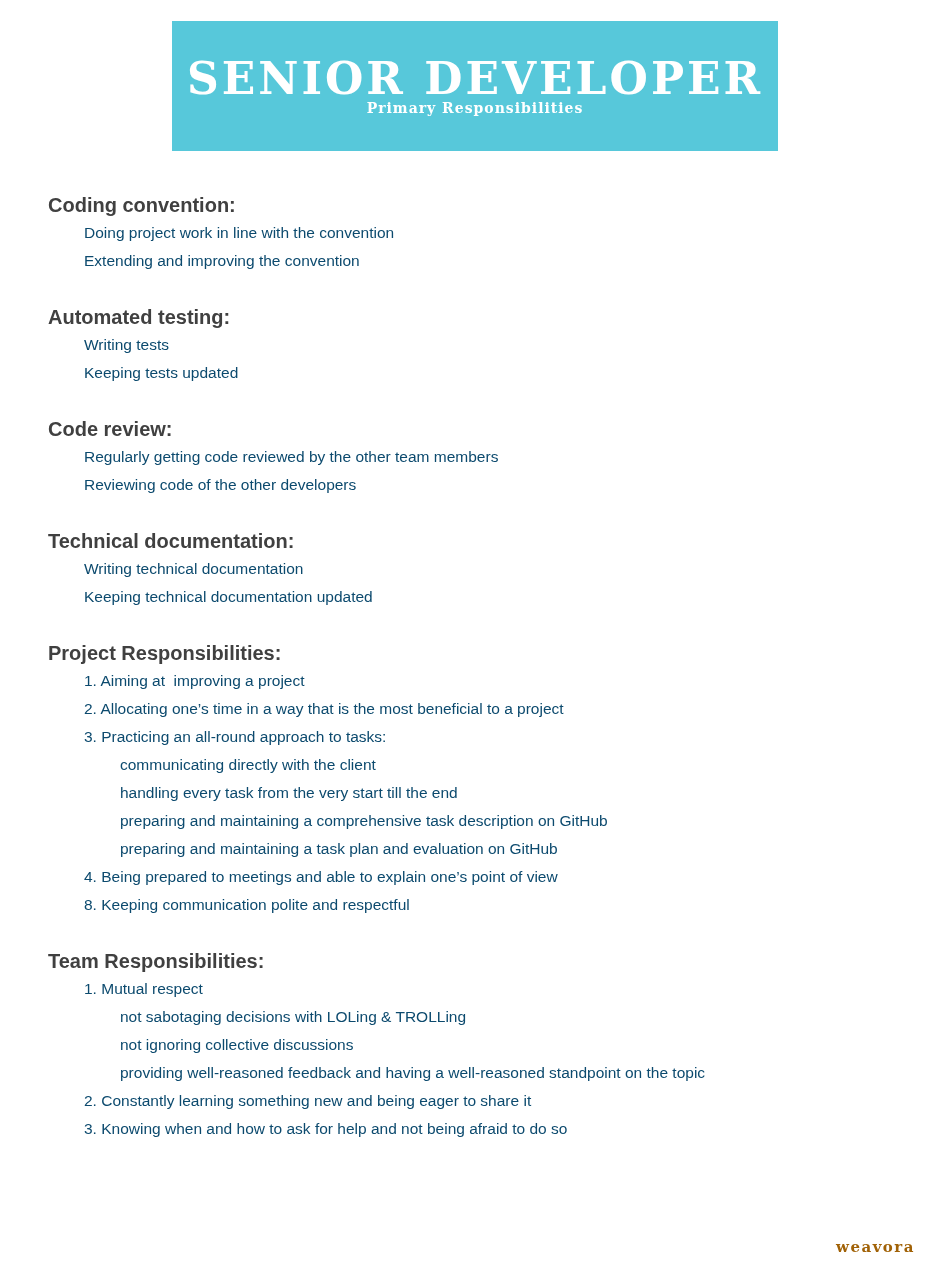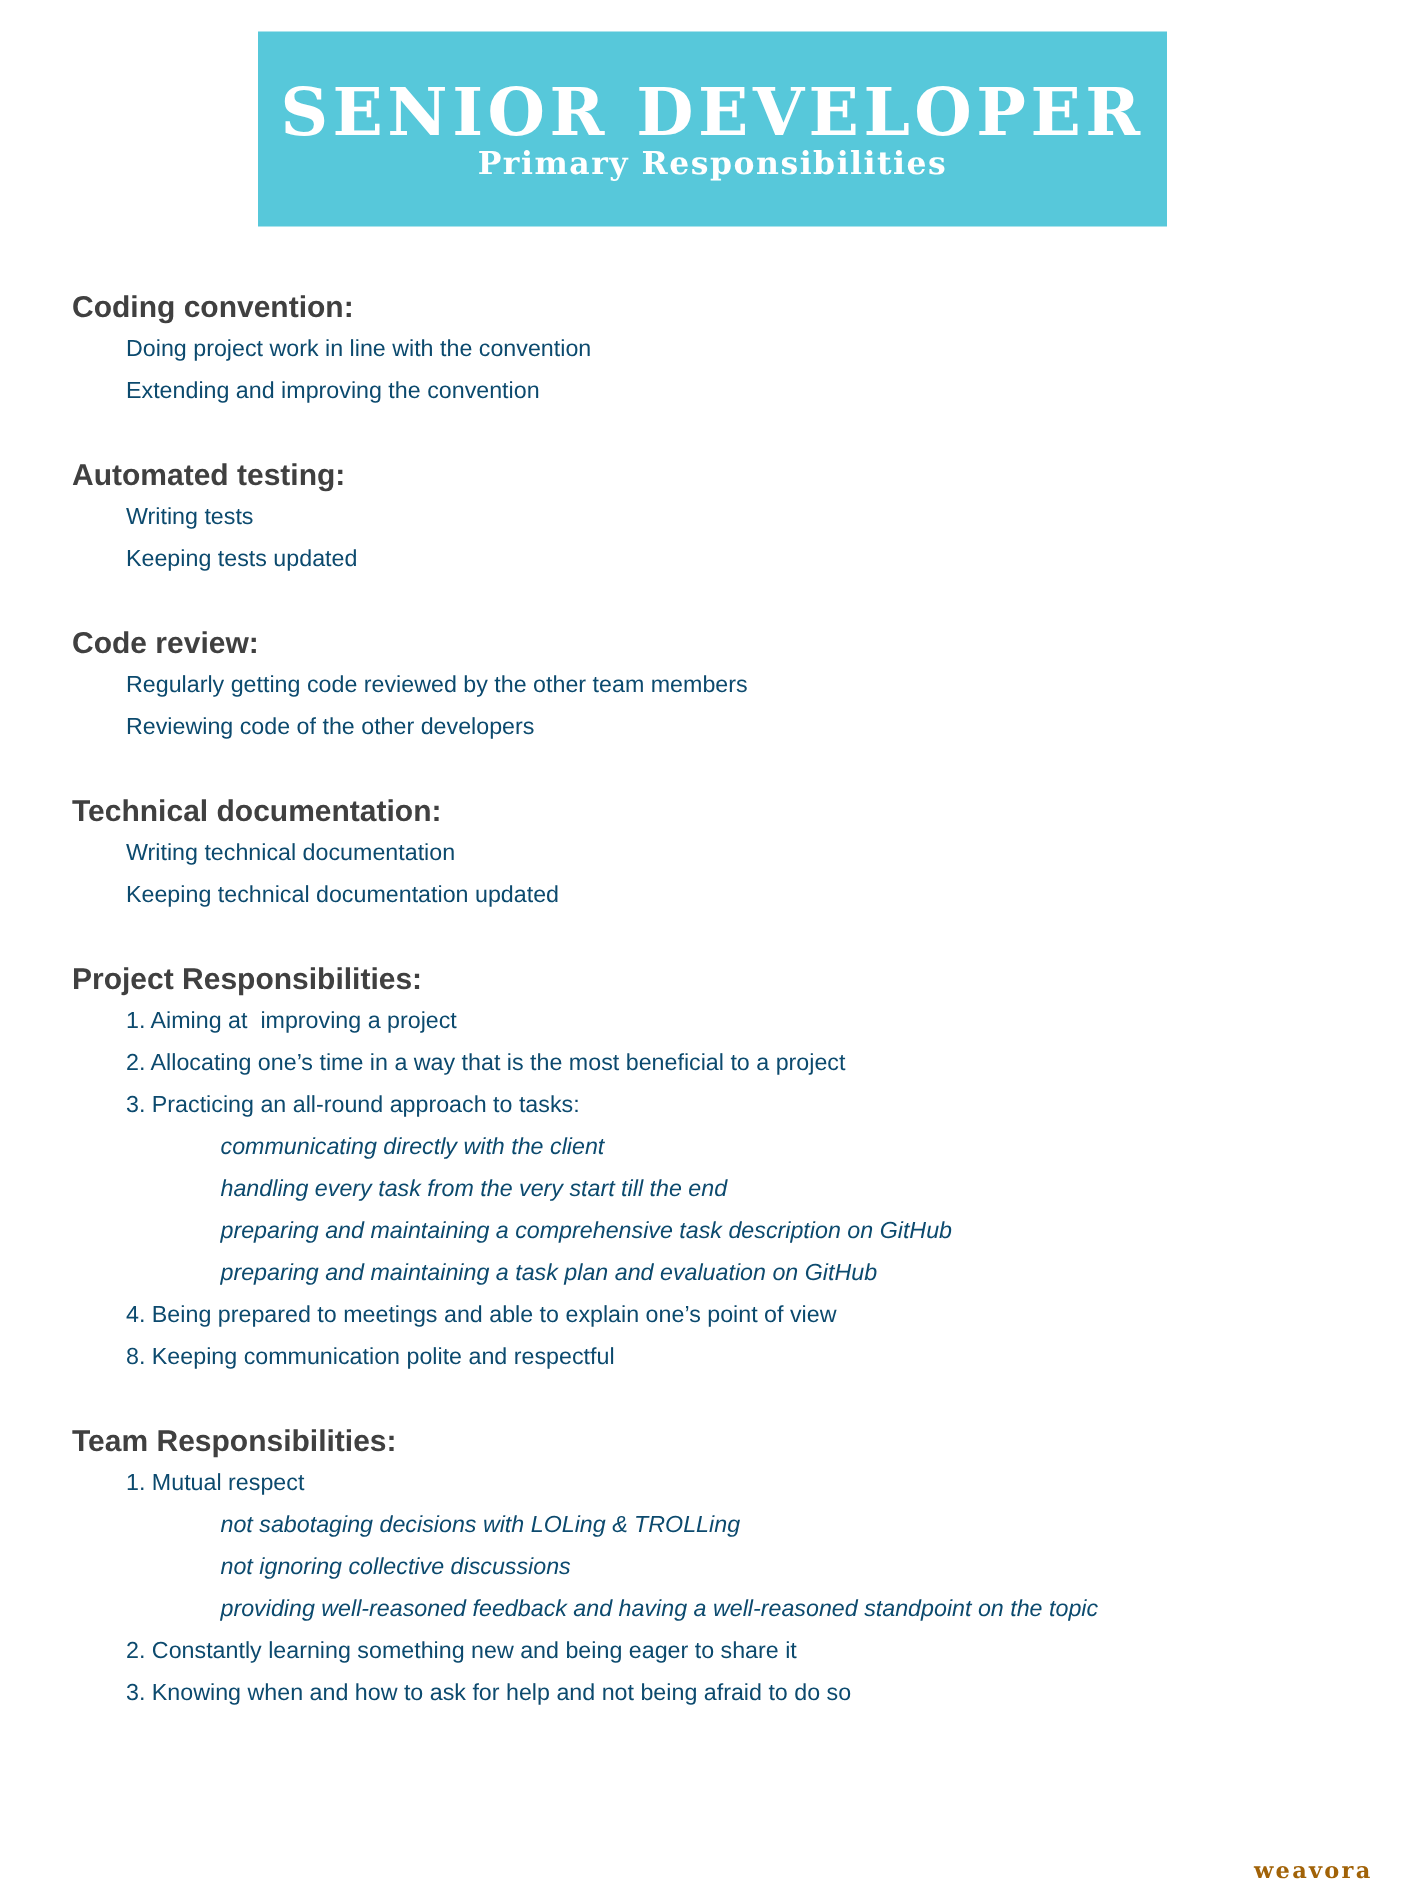--- a/index.html
+++ b/index.html
@@ -28,21 +28,21 @@
   .header-title {
     font-family: "DejaVu Serif", serif;
     font-weight: bold;
     font-size: 44px;
     letter-spacing: 3px;
     line-height: 1;
   }
   .header-subtitle {
     font-family: "DejaVu Serif", serif;
     font-weight: bold;
-    font-size: 21px;
+    font-size: 14px;
     letter-spacing: 1px;
     margin-top: 0;
     line-height: 1;
   }
   .content {
     position: absolute;
     left: 48px;
     top: 191px;
     width: 860px;
   }
@@ -54,21 +54,21 @@
     color: #404040;
     white-space: pre-wrap;
   }
   .item {
     font-size: 15.5px;
     line-height: 28px;
     color: #0c4a6e;
     white-space: pre-wrap;
   }
   .lvl1 { margin-left: 36px; }
-  .lvl2 { margin-left: 99px; font-style: italic; }
+  .lvl2 { margin-left: 72px; }
   .brand {
     position: absolute;
     top: 1238px;
     right: 21px;
     font-family: "DejaVu Serif", serif;
     font-weight: bold;
     font-size: 15px;
     letter-spacing: 1.5px;
     color: #a16207;
   }

